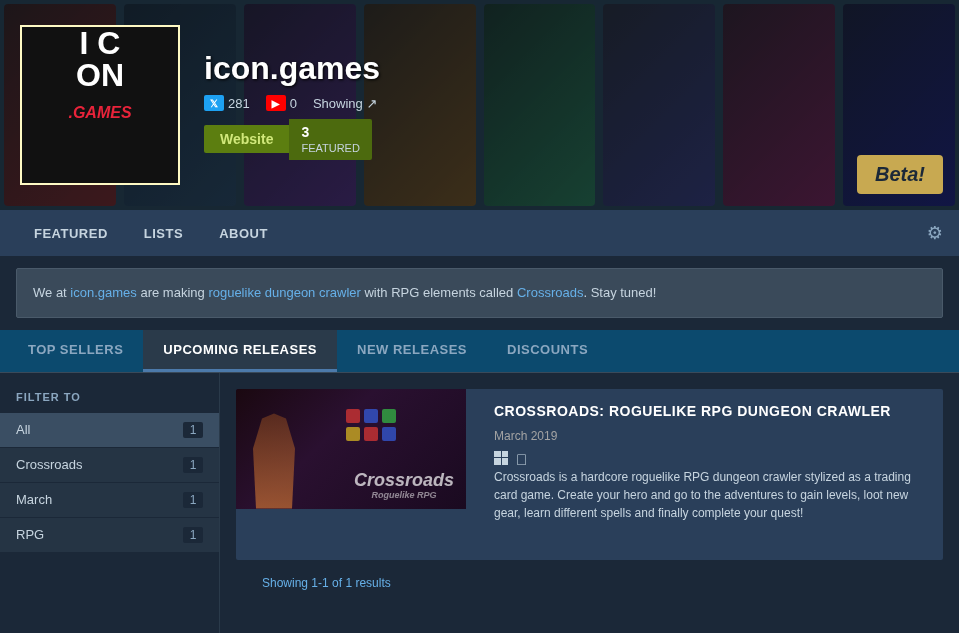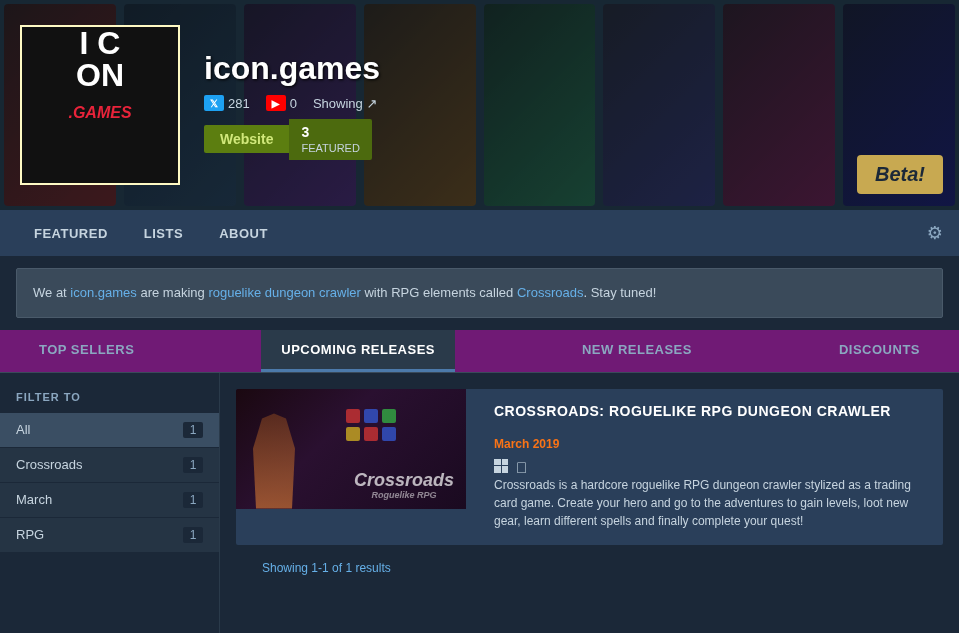--- a/index.html
+++ b/index.html
@@ -200,25 +200,24 @@
       font-size: 13px;
       color: #c6d4df;
       line-height: 1.5;
     }
     .desc-highlight { color: #66b0e8; }
 
     
     .tabs-row {
       display: flex;
       align-items: center;
-      padding: 0 19px;
-      background: #701a75;
+      padding: 0 8px;
+      background: #0c4a6e;
       border-bottom: 1px solid #3a4a5a;
       margin-top: 10px;
-      justify-content: space-between;
     }
     .tab-item {
       padding: 12px 20px;
       font-size: 13px;
       font-weight: bold;
       letter-spacing: 0.5px;
       text-transform: uppercase;
       color: #8ba7c0;
       cursor: pointer;
       border-bottom: 3px solid transparent;
@@ -349,41 +348,40 @@
     .die-green { background: #33aa44; }
     .die-yellow { background: #ccaa22; }
 
     .game-info {
       flex: 1;
       padding: 14px 12px;
     }
     .game-title-row {
       display: flex;
       align-items: center;
-      gap: 18px;
+      gap: 10px;
       margin-bottom: 8px;
       flex-wrap: wrap;
     }
     .game-title {
       font-size: 14px;
       font-weight: bold;
       color: #fff;
       text-transform: uppercase;
       letter-spacing: 0.5px;
     }
     .game-date {
       font-size: 12px;
-      color: #f97316;
-      font-weight: bold;
+      color: #a3a3a3;
     }
     .game-desc {
       font-size: 12px;
       color: #c6d4df;
       line-height: 1.5;
-      margin-bottom: 1px;
+      margin-bottom: 24px;
     }
     .platform-icons {
       display: flex;
       gap: 8px;
     }
 
     .results-text {
       font-size: 12px;
       color: #66b0e8;
       padding: 4px 0;

